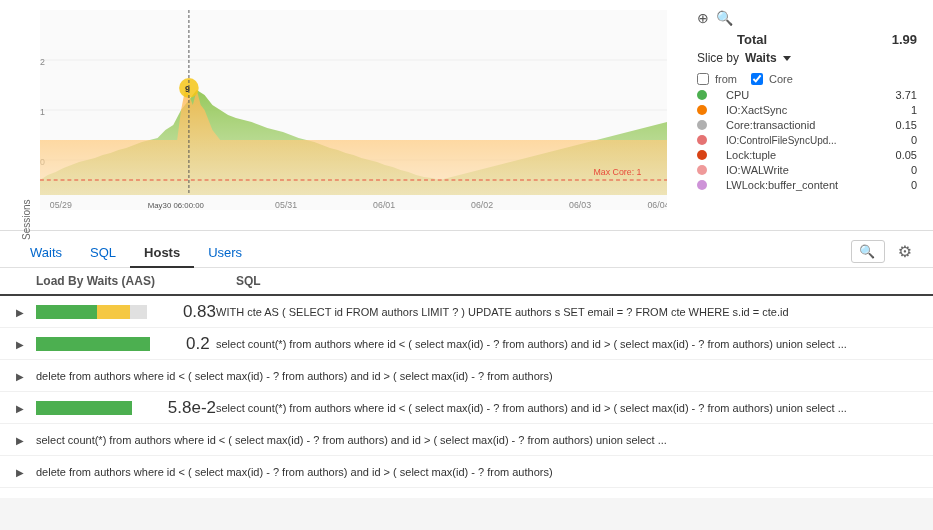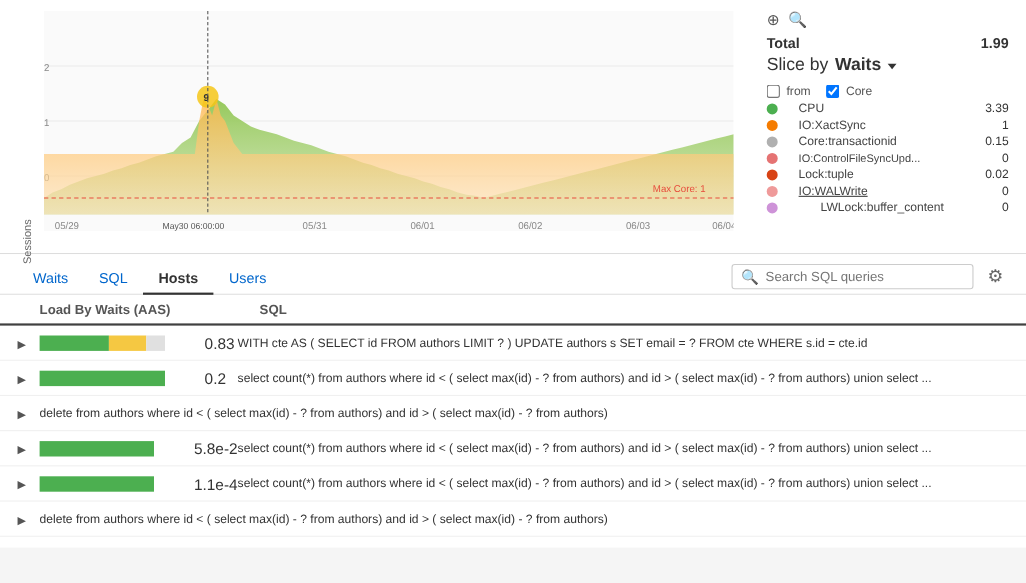--- a/index.html
+++ b/index.html
@@ -54,28 +54,29 @@
       align-items: center;
       margin-bottom: 6px;
     }
 
     .legend-total {
       display: flex;
       justify-content: space-between;
       font-weight: bold;
       font-size: 13px;
       margin-bottom: 4px;
+      margin-left: 40px;
     }
 
     .legend-slice-by {
       display: flex;
       align-items: center;
       gap: 6px;
       margin-bottom: 8px;
-      font-size: 16px;
+      font-size: 12px;
     }
 
     .legend-slice-select {
       display: flex;
       align-items: center;
       gap: 4px;
       font-weight: bold;
     }
 
     .dropdown-arrow {
@@ -227,21 +228,21 @@
       height: 14px;
       flex: 1;
       max-width: 130px;
     }
 
     .bar-segment {
       height: 100%;
     }
 
     .load-value {
-      font-size: 14px;
+      font-size: 17px;
       color: #333;
       min-width: 30px;
       margin-left: 32px;
     }
 
     .sql-text {
       flex: 1;
       font-size: 11px;
       color: #333;
       white-space: nowrap;
@@ -343,21 +344,21 @@
       <input type="checkbox" checked="" style="margin-left: 8px;">
       <span>Core</span>
     </div>
 
     <div id="legend-items">
         <div class="legend-item-row">
     <div class="legend-item-left">
       <div class="legend-dot" style="background:#4caf50;"></div>
       <span style="font-size:11px; color:#444;">CPU</span>
     </div>
-    <span class="legend-value">3.39</span>
+    <span class="legend-value">3.71</span>
   </div>
         <div class="legend-item-row">
     <div class="legend-item-left">
       <div class="legend-dot" style="background:#f57c00;"></div>
       <span style="font-size:11px; color:#444;">IO:XactSync</span>
     </div>
     <span class="legend-value">1</span>
   </div>
         <div class="legend-item-row">
     <div class="legend-item-left">
@@ -371,53 +372,52 @@
       <div class="legend-dot" style="background:#e57373;"></div>
       <span style="font-size:10px; color:#444;">IO:ControlFileSyncUpd...</span>
     </div>
     <span class="legend-value">0</span>
   </div>
         <div class="legend-item-row">
     <div class="legend-item-left">
       <div class="legend-dot" style="background:#d84315;"></div>
       <span style="font-size:11px; color:#444;">Lock:tuple</span>
     </div>
-    <span class="legend-value">0.02</span>
+    <span class="legend-value">0.05</span>
   </div>
         <div class="legend-item-row">
     <div class="legend-item-left">
       <div class="legend-dot" style="background:#ef9a9a;"></div>
-      <span style="font-size:11px; color:#444;text-decoration:underline;">IO:WALWrite</span>
+      <span style="font-size:11px; color:#444;">IO:WALWrite</span>
     </div>
     <span class="legend-value">0</span>
   </div>
         <div class="legend-item-row">
     <div class="legend-item-left">
       <div class="legend-dot" style="background:#ce93d8;"></div>
-      <span style="font-size:11px; color:#444;margin-left:20px;">LWLock:buffer_content</span>
+      <span style="font-size:11px; color:#444;">LWLock:buffer_content</span>
     </div>
     <span class="legend-value">0</span>
   </div>
       </div>
   </div>
 </div>
 
 <div class="bottom-panel">
 
   <div class="tabs-row">
     <div class="tabs-left" id="tabs-container">
         <div class="tab">Waits</div>
         <div class="tab">SQL</div>
         <div class="tab active">Hosts</div>
         <div class="tab">Users</div>
       </div>
     <div class="tabs-right">
       <div class="search-box">
         <span class="search-icon-svg">🔍</span>
-        <input type="text" placeholder="Search SQL queries" style="">
       </div>
       <div class="settings-icon">⚙</div>
     </div>
   </div>
 
   <div class="table-header">
     <div class="col-expand"></div>
     <div class="col-load">Load By Waits (AAS)</div>
     <div class="col-sql">SQL</div>
   </div>
@@ -464,26 +464,20 @@
             <div class="bar-segment" style="background:#4caf50; width:100%;"></div>
           </div>
       <span class="load-value">5.8e-2</span>
     </div>
     <div class="col-sql sql-text">select count(*) from authors where id &lt; ( select max(id) - ? from authors) and id &gt; ( select max(id) - ? from authors) union select ...</div>
   </div>
       <div class="table-row">
     <div class="col-expand">
       <span style="color:#555; font-size:10px; cursor:pointer;">▶</span>
     </div>
-    <div class="load-bar-container col-load">
-      <div class="bar-stack">
-            <div class="bar-segment" style="background:#4caf50; width:100%;"></div>
-          </div>
-      <span class="load-value">1.1e-4</span>
-    </div>
     <div class="col-sql sql-text">select count(*) from authors where id &lt; ( select max(id) - ? from authors) and id &gt; ( select max(id) - ? from authors) union select ...</div>
   </div>
       <div class="table-row">
     <div class="col-expand">
       <span style="color:#555; font-size:10px; cursor:pointer;">▶</span>
     </div>
     <div class="col-sql sql-text">delete from authors where id &lt; ( select max(id) - ? from authors) and id &gt; ( select max(id) - ? from authors)</div>
   </div>
     </div>
 </div>

